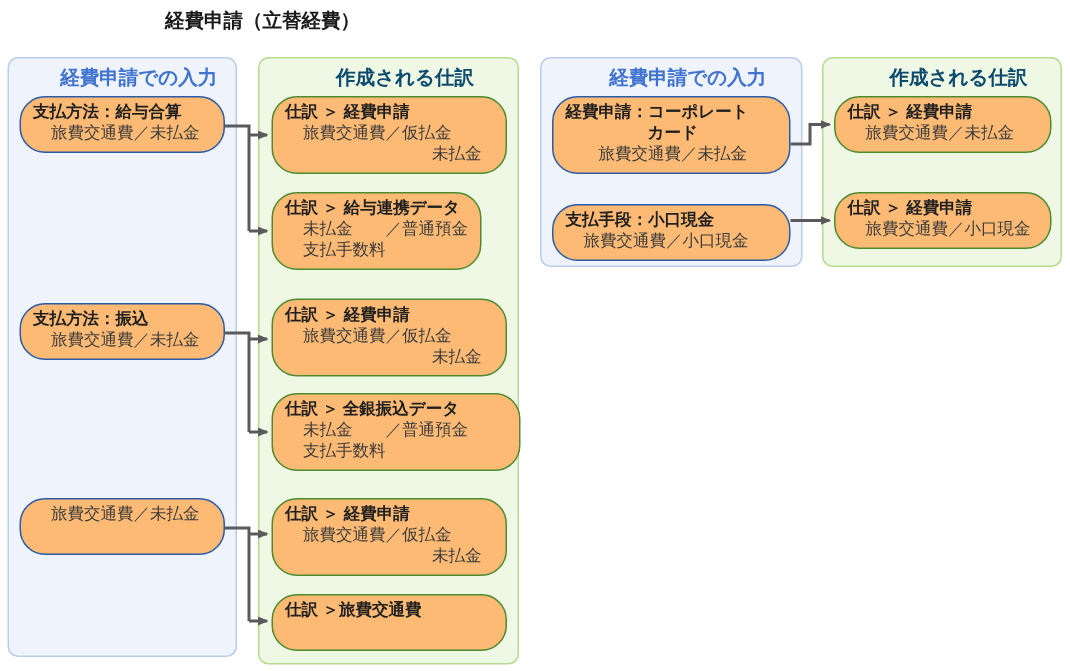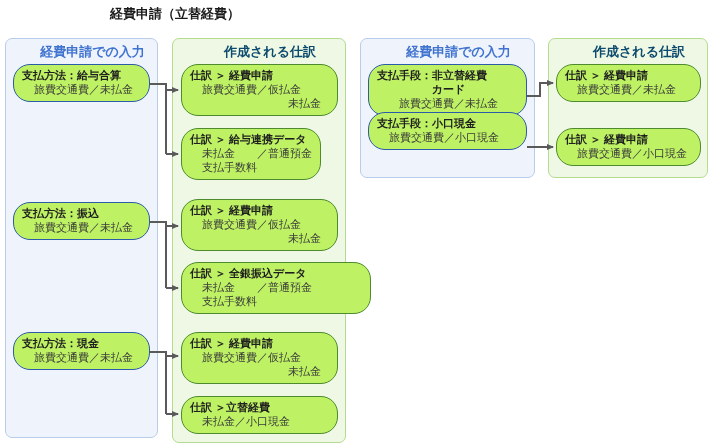--- a/index.html
+++ b/index.html
@@ -47,21 +47,21 @@
     font-weight:bold;
     white-space:nowrap;
     margin-left:22px;
   }
   .panel.blue .panel-header{color:#3f73cf;}
   .panel.green .panel-header{color:#0c4a6e;}
 
   
   .node{
     position:absolute;
-    background:#bef264;
+    background:#fdba74;
     border-radius:17px;
     box-sizing:border-box;
     padding:3px 6px 3px 8px;
     overflow:hidden;
   }
   .node.blue{border:1.5px solid #2c5ba8;}
   .node.green{border:1.5px solid #4e8b2f;}
 
   .node-title{
     font-size:11px;
@@ -113,21 +113,20 @@
     <div class="node-title">支払方法：給与合算</div>
     <div class="node-line indent">旅費交通費／未払金</div>
   </div>
 
   <div class="node blue" style="left:13px;top:202px;width:137px;height:38px;">
     <div class="node-title">支払方法：振込</div>
     <div class="node-line indent">旅費交通費／未払金</div>
   </div>
 
   <div class="node blue" style="left:13px;top:332px;width:137px;height:38px;">
-    <div class="node-title">支払方法：現金</div>
     <div class="node-line indent">旅費交通費／未払金</div>
   </div>
 
   <div class="node green" style="left:181px;top:64px;width:157px;height:52px;">
     <div class="node-title">仕訳 ＞ 経費申請</div>
     <div class="node-line indent">旅費交通費／仮払金</div>
     <div class="node-line right">未払金</div>
   </div>
 
   <div class="node green" style="left:181px;top:128px;width:140px;height:52px;">
@@ -135,53 +134,52 @@
     <div class="node-line indent">未払金　　／普通預金</div>
     <div class="node-line indent">支払手数料</div>
   </div>
 
   <div class="node green" style="left:181px;top:199px;width:157px;height:52px;">
     <div class="node-title">仕訳 ＞ 経費申請</div>
     <div class="node-line indent">旅費交通費／仮払金</div>
     <div class="node-line right">未払金</div>
   </div>
 
-  <div class="node green" style="left:181px;top:262px;width:190px;height:52px;">
+  <div class="node green" style="left:181px;top:262px;width:166px;height:52px;font-family:Liberation Serif, serif;">
     <div class="node-title">仕訳 ＞ 全銀振込データ</div>
     <div class="node-line indent">未払金　　／普通預金</div>
     <div class="node-line indent">支払手数料</div>
   </div>
 
   <div class="node green" style="left:181px;top:332px;width:157px;height:52px;">
     <div class="node-title">仕訳 ＞ 経費申請</div>
     <div class="node-line indent">旅費交通費／仮払金</div>
     <div class="node-line right">未払金</div>
   </div>
 
   <div class="node green" style="left:181px;top:396px;width:157px;height:38px;">
-    <div class="node-title">仕訳 ＞立替経費</div>
-    <div class="node-line indent">未払金／小口現金</div>
+    <div class="node-title">仕訳 ＞旅費交通費</div>
   </div>
 
 
   <div class="panel blue" style="left:360px;top:38px;width:175px;height:140px;">
     <div class="panel-header">経費申請での入力</div>
   </div>
 
   <div class="panel green" style="left:548px;top:38px;width:160px;height:140px;">
     <div class="panel-header">作成される仕訳</div>
   </div>
 
   <div class="node blue" style="left:368px;top:64px;width:159px;height:52px;">
-    <div class="node-title">支払手段：非立替経費</div>
+    <div class="node-title">経費申請：コーポレート</div>
     <div class="node-title center">カード</div>
     <div class="node-line center">旅費交通費／未払金</div>
   </div>
 
-  <div class="node blue" style="left:368px;top:112px;width:159px;height:38px;">
+  <div class="node blue" style="left:368px;top:136px;width:159px;height:38px;">
     <div class="node-title">支払手段：小口現金</div>
     <div class="node-line indent">旅費交通費／小口現金</div>
   </div>
 
   <div class="node green" style="left:556px;top:64px;width:145px;height:38px;">
     <div class="node-title">仕訳 ＞ 経費申請</div>
     <div class="node-line indent">旅費交通費／未払金</div>
   </div>
 
   <div class="node green" style="left:556px;top:128px;width:145px;height:38px;">

